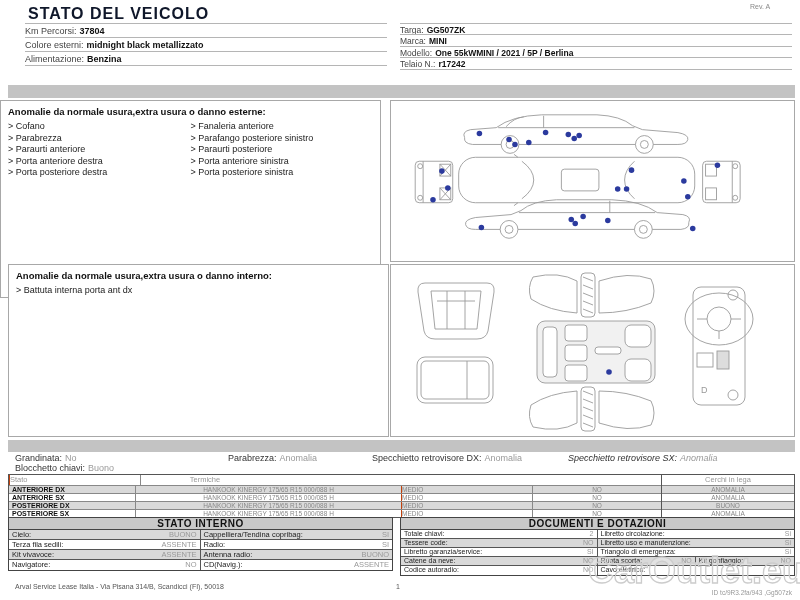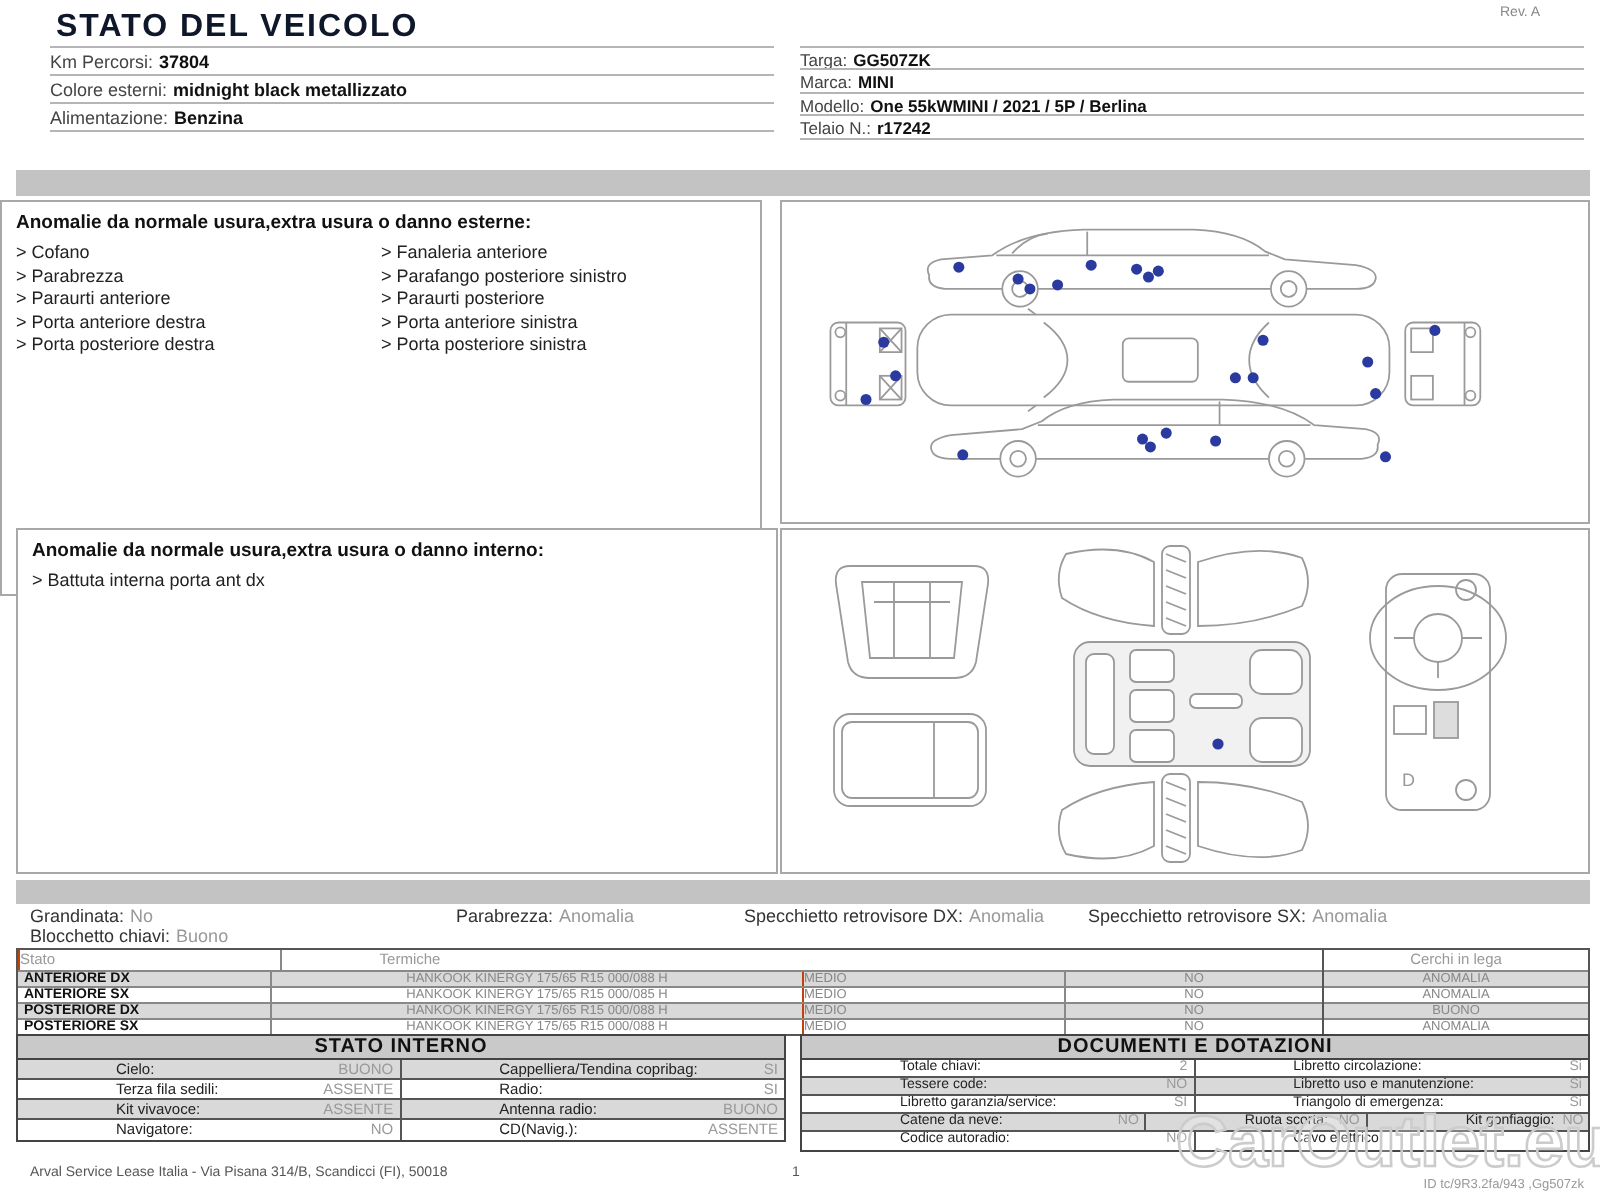--- a/index.html
+++ b/index.html
@@ -60,21 +60,21 @@
 
   
   .btable { border:1px solid #444; }
   .bt-interno { left:8px; top:517px; width:385px; }
   .bt-doc { left:400px; top:517px; width:395px; }
   .bt-title { height:12px; background:#c9c9c9; border-bottom:1px solid #444; font-size:10px; font-weight:bold; text-align:center; color:#111; letter-spacing:0.5px; }
   .bt-row { display:flex; height:10px; border-bottom:1px solid #555; font-size:7.5px; overflow:hidden; }
   .bt-row:last-child { border-bottom:none; }
   .bt-row.shade { background:#d9d9d9; }
   .bt-doc .bt-row { height:9px; font-size:7px; }
-  .bcell { display:flex; justify-content:space-between; padding:0 3px; border-right:1px solid #555; overflow:hidden; white-space:nowrap;margin-left:46px; }
+  .bcell { display:flex; justify-content:space-between; padding:0 3px; border-right:1px solid #555; overflow:hidden; white-space:nowrap; }
   .bcell:last-child { border-right:none; }
   .c50 { width:50%; } .c25 { width:25%; }
   .b-label { color:#222; }
   .b-value { color:#999; margin-left:4px; }
 
   
   .f-company { left:15px; top:583px; font-size:7px; color:#555; }
   .f-page { left:396px; top:583px; font-size:7px; color:#555; }
   .f-id { right:8px; top:589px; font-size:6.5px; color:#999; }
   .watermark { right:-4px; top:550px; font-size:36px; font-weight:bold;
@@ -256,21 +256,21 @@
           <circle cx="218" cy="107" r="2.8" fill="#2B3A9E"></circle>
         </g>
     </svg>
   </div>
 
   <div class="abs graybar bar2"></div>
 
   <div class="abs status" style="left:15px; top:453px;"><span class="s-label">Grandinata:</span><span class="s-value">No</span></div>
   <div class="abs status" style="left:228px; top:453px;"><span class="s-label">Parabrezza:</span><span class="s-value">Anomalia</span></div>
   <div class="abs status" style="left:352px; top:453px;margin-left:20px;"><span class="s-label">Specchietto retrovisore DX:</span><span class="s-value">Anomalia</span></div>
-  <div class="abs status" style="left:544px; top:453px;"><span class="s-label">Specchietto retrovisore SX:</span><span class="s-value">Anomalia</span></div>
+  <div class="abs status" style="left:568px; top:453px;font-style:italic;"><span class="s-label">Specchietto retrovisore SX:</span><span class="s-value">Anomalia</span></div>
   <div class="abs status" style="left:15px; top:463px;"><span class="s-label">Blocchetto chiavi:</span><span class="s-value">Buono</span></div>
 
   <div class="abs t-main">
     <div class="t-row t-hrow">
       <div class="tc tc-stato">Stato</div>
       <div class="tc tc-term">Termiche</div>
     </div>
     <div class="t-row t-drow shade">
       <div class="tc tc-pos">ANTERIORE DX</div>
       <div class="tc tc-spec">HANKOOK KINERGY  175/65 R15 000/088 H</div>

